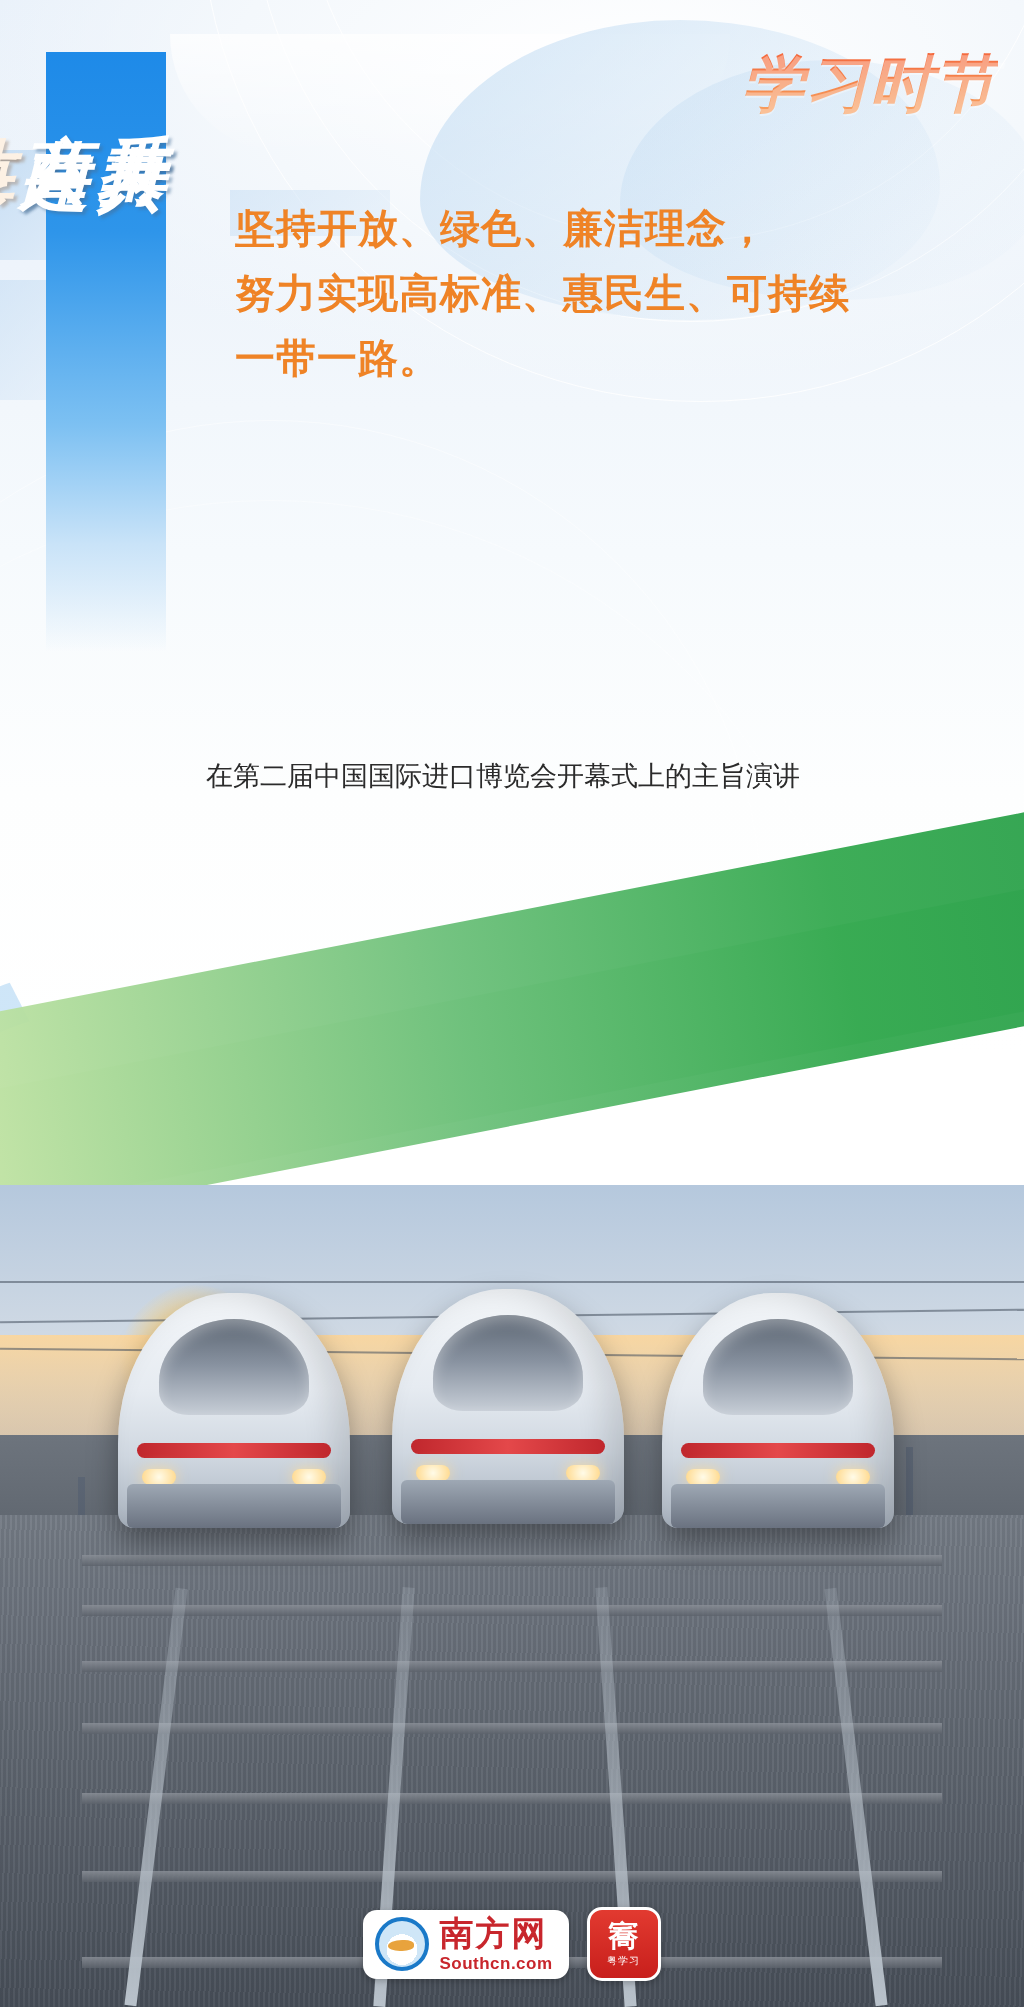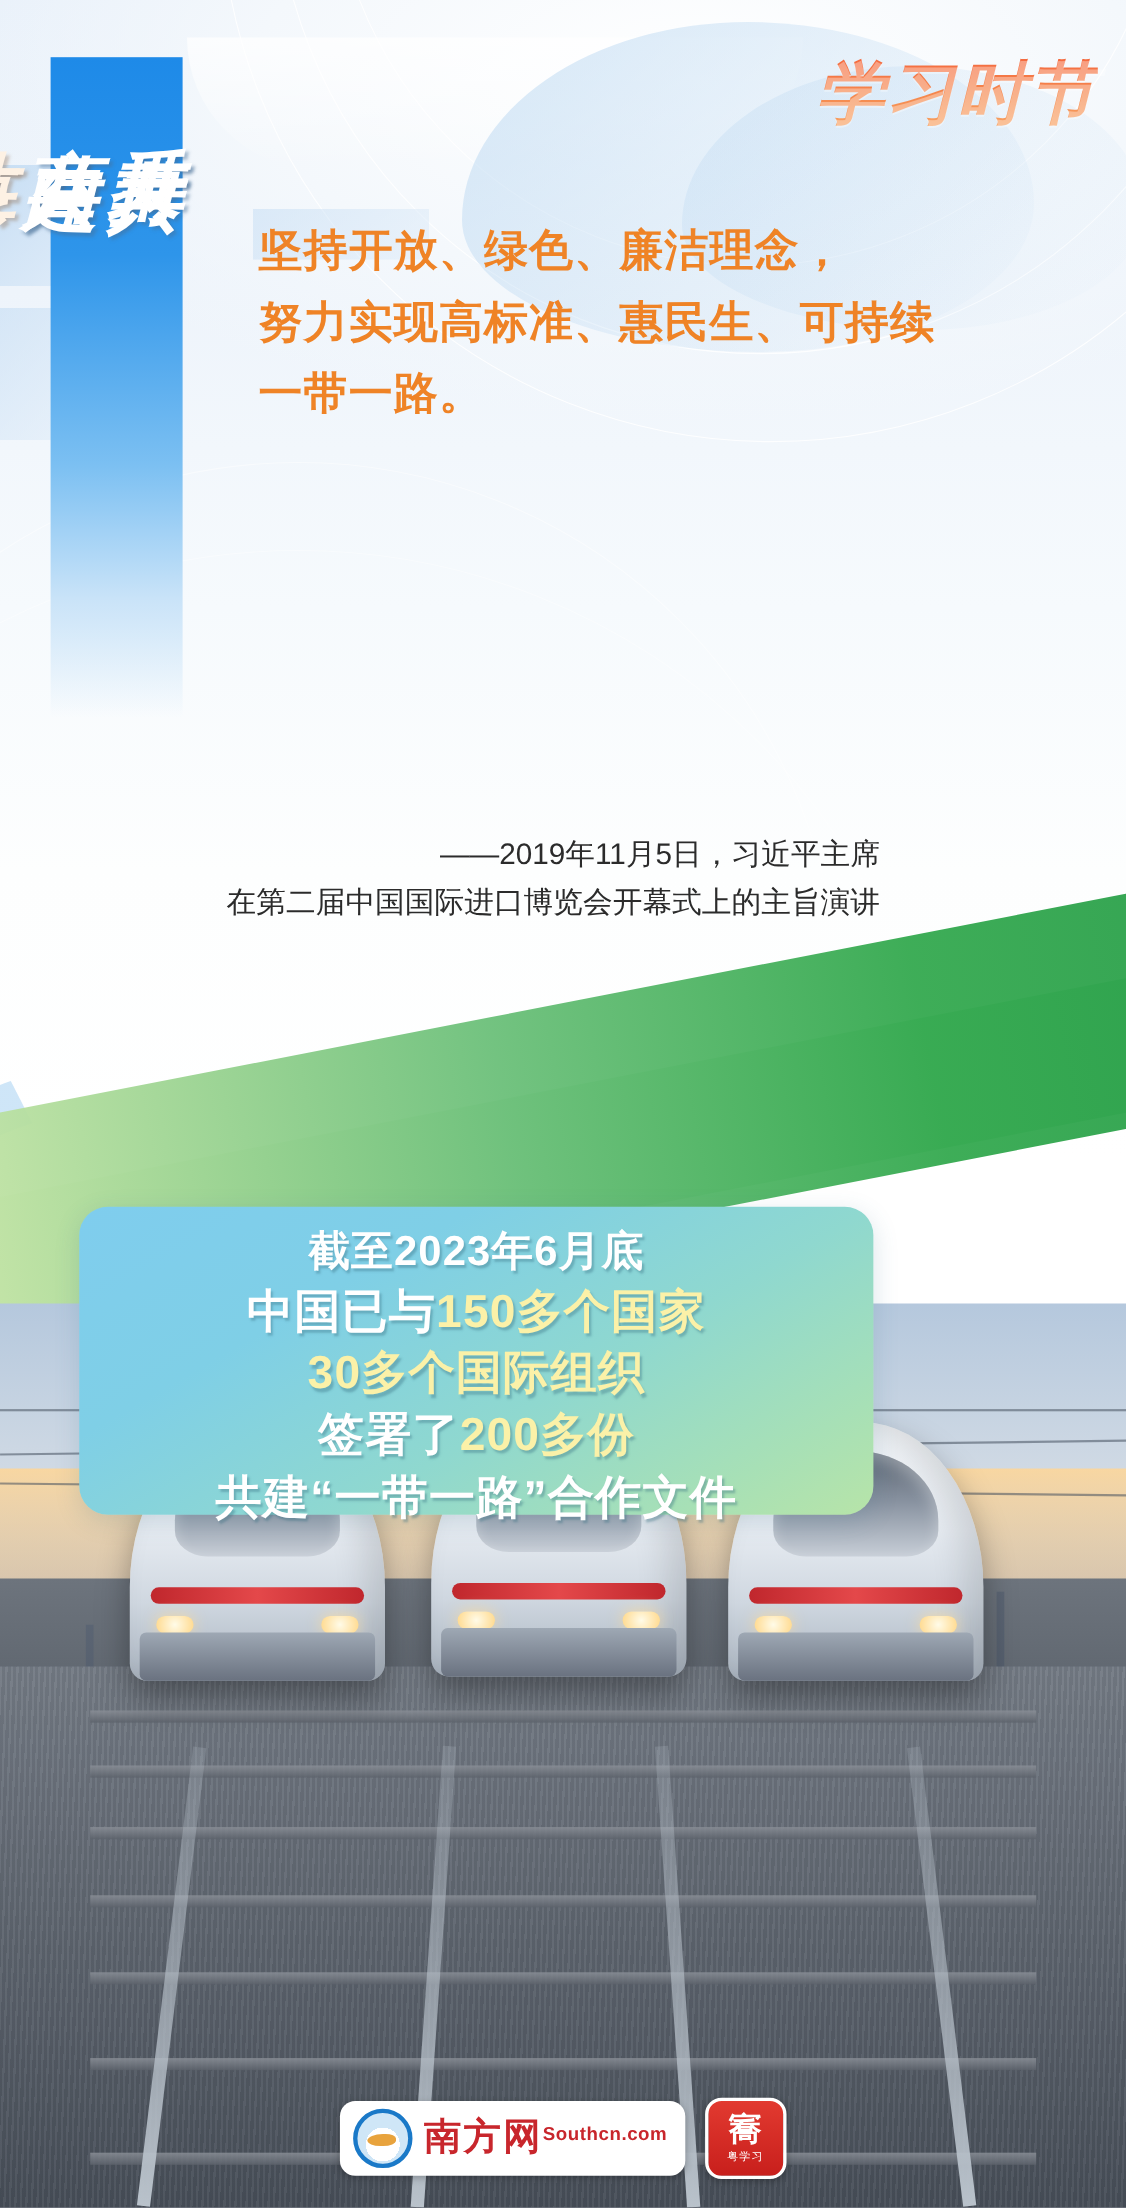--- a/index.html
+++ b/index.html
@@ -242,21 +242,21 @@
   .globe{
     width:46px;height:46px;border-radius:50%;
     border:4px solid #1a79c8;
     background:radial-gradient(circle at 50% 62%,#ffffff 0 42%,#cfe6f7 42% 100%);
     position:relative;flex:none;
   }
   .globe:after{
     content:"";position:absolute;left:9px;top:19px;width:26px;height:11px;
     background:#e8a33d;border-radius:60% 40% 50% 50%;
   }
-  .south-text{display:flex;flex-direction:row;line-height:1;}
+  .south-text{display:flex;flex-direction:column;line-height:1;}
   .south-cn{
     font-family:"Liberation Serif","DejaVu Serif",serif;
     font-size:34px;font-weight:700;color:#c8262c;letter-spacing:2px;
   }
   .south-en{
     font-size:17px;font-weight:700;color:#c8262c;letter-spacing:.5px;margin-top:4px;
   }
   .logo-yue{
     width:68px;height:68px;border-radius:15px;
     background:linear-gradient(180deg,#e23a30,#c81f1c);
@@ -300,21 +300,20 @@
 
   </div>
 
   <div class="quote">
     <span class="ln">坚持开放、绿色、廉洁理念，</span>
     <span class="ln">努力实现高标准、惠民生、可持续</span>
     <span class="ln">一带一路。</span>
   </div>
 
   <div class="attrib">
-    <span class="ln">——2019年11月5日，习近平主席</span>
     <span class="ln">在第二届中国国际进口博览会开幕式上的主旨演讲</span>
   </div>
 
   <div class="arc-blue"></div>
   <div class="ribbon">
     <div class="r2"></div>
     <div class="r1"></div>
   </div>
 
   <div class="photo">
@@ -362,27 +361,20 @@
     </div>
     <div class="train" style="left:662px;top:108px;">
       <div class="nose"></div>
       <div class="stripe"></div>
       <div class="lamp l"></div>
       <div class="lamp r"></div>
       <div class="skirt"></div>
     </div>
   </div>
 
-  <div class="card">
-    <span class="cl">截至2023年6月底</span>
-    <span class="cl big"><span>中国已与</span><span class="hl">150</span><span class="hl">多个国家</span></span>
-    <span class="cl big"><span class="hl">30</span><span class="hl">多个国际组织</span></span>
-    <span class="cl big"><span>签署了</span><span class="hl">200</span><span class="hl">多份</span></span>
-    <span class="cl big">共建“一带一路”合作文件</span>
-  </div>
 
   <div class="footer">
     <div class="logo-south">
       <div class="globe"></div>
       <div class="south-text">
         <span class="south-cn">南方网</span>
         <span class="south-en">Southcn.com</span>
       </div>
     </div>
     <div class="logo-yue">

